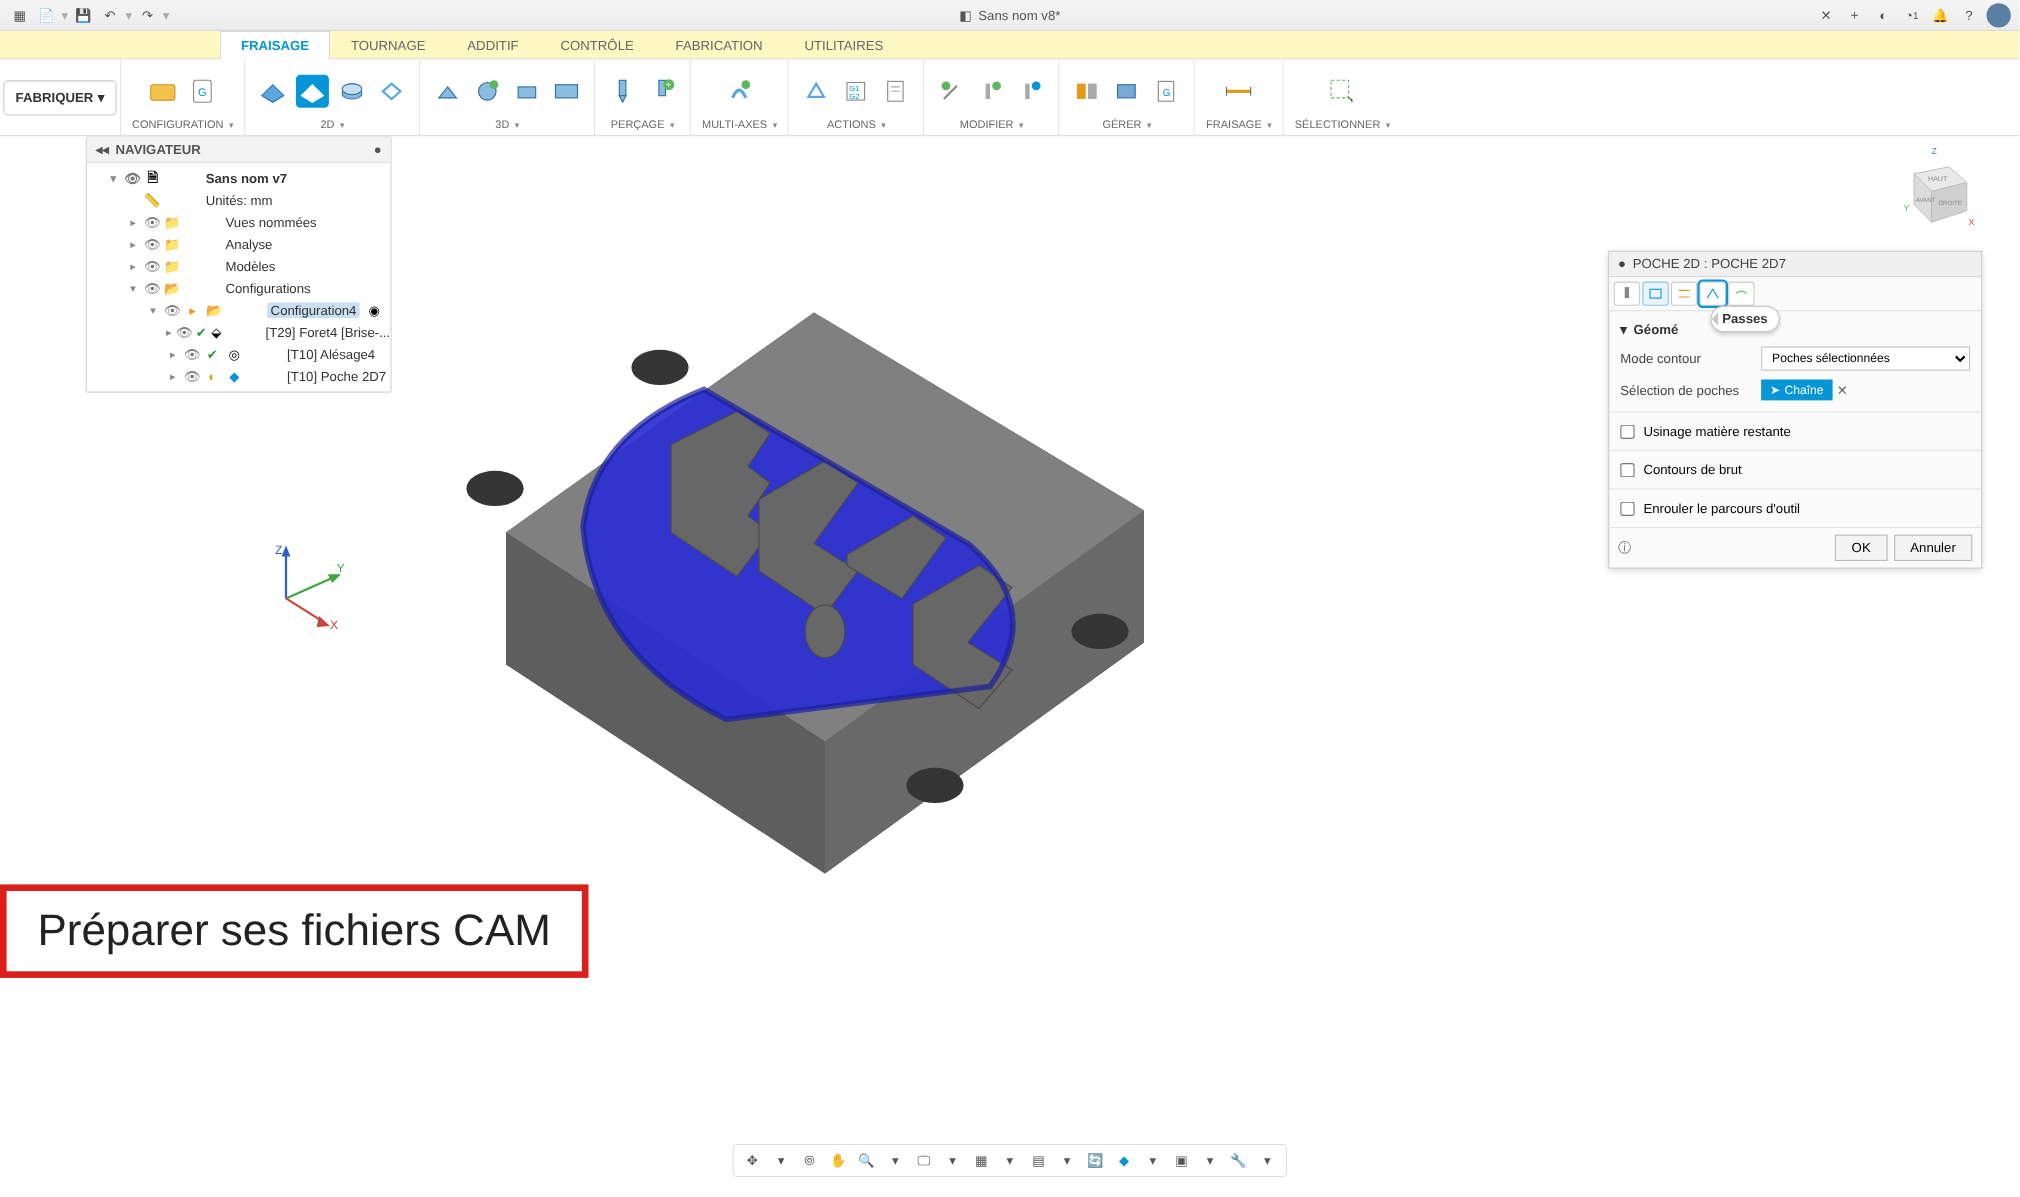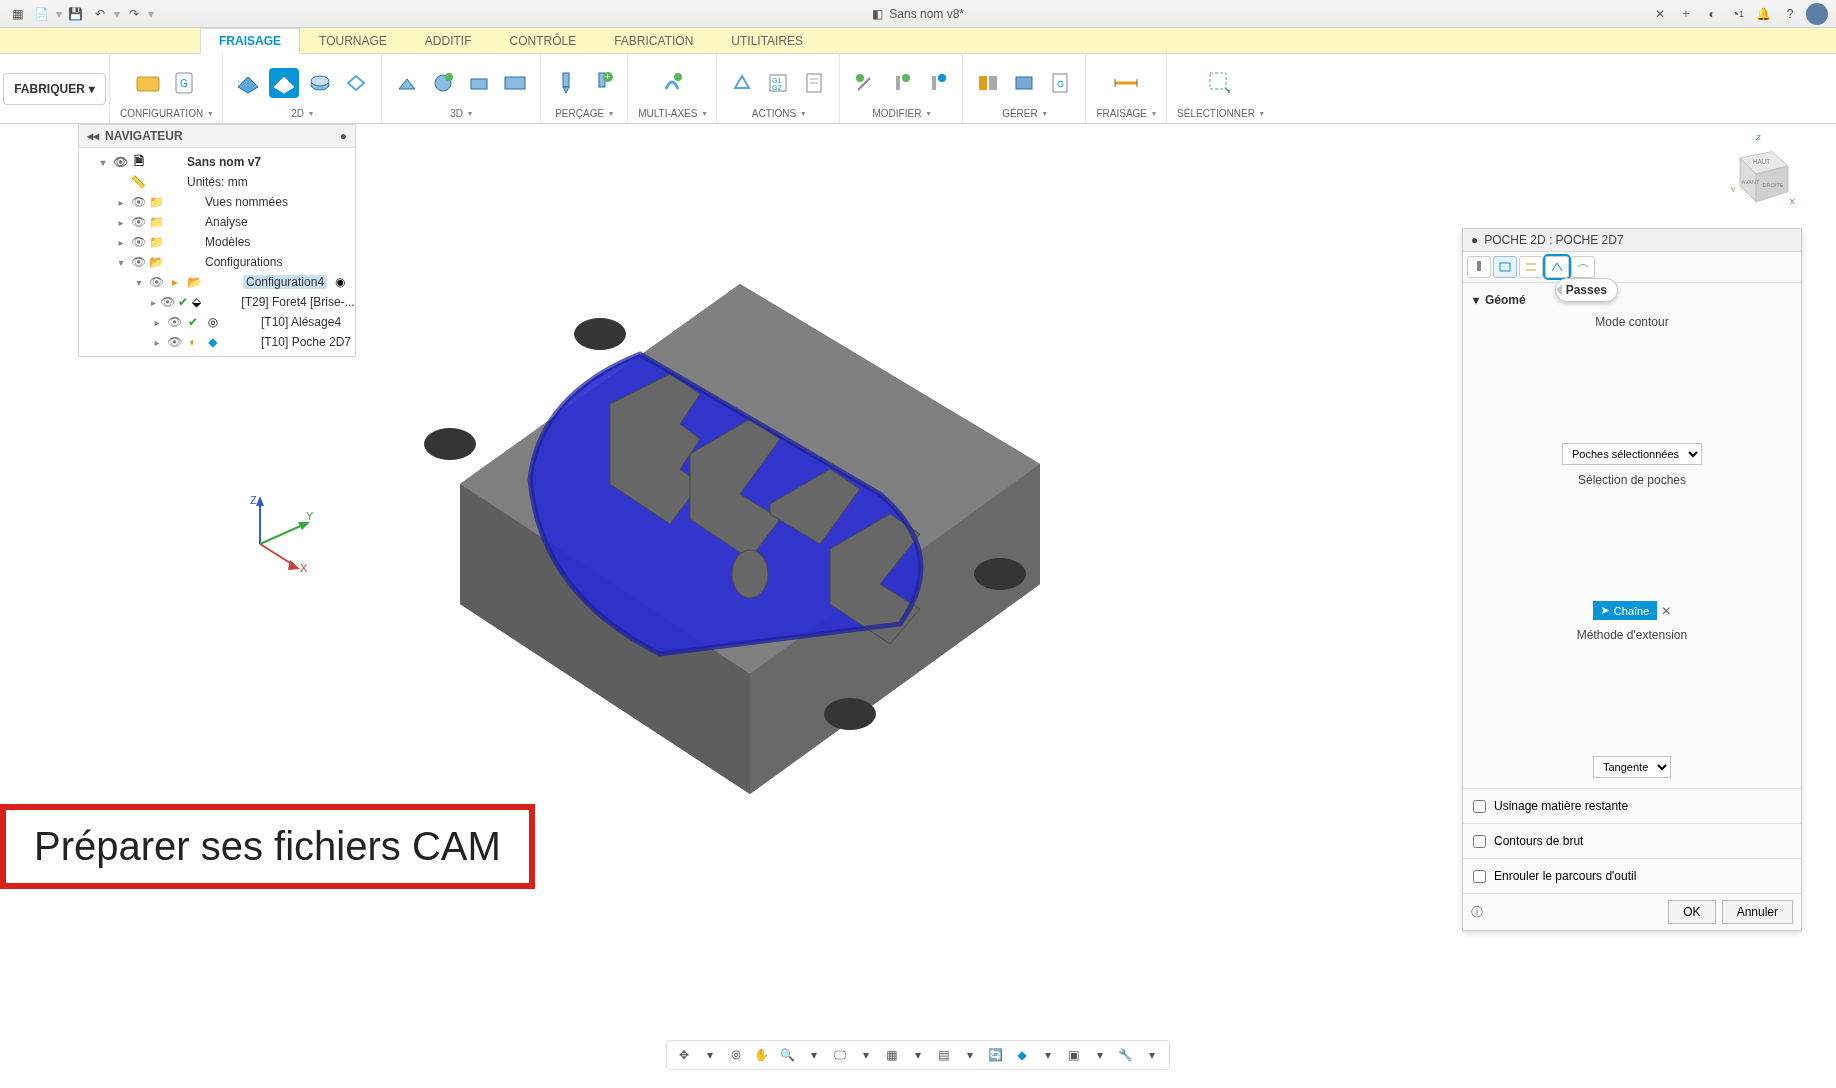--- a/index.html
+++ b/index.html
@@ -52,21 +52,21 @@
 .part-img{position:absolute;left:380px;top:100px;}
 
 
 .proppanel{position:absolute;right:34px;top:228px;width:340px;background:#fbfbfb;border:1px solid #c9c9c9;font-size:12px;box-shadow:0 2px 6px rgba(0,0,0,0.15);}
 .proppanel .pp-title{background:#f0f0f0;border-bottom:1px solid #d4d4d4;padding:4px 8px;display:flex;align-items:center;gap:6px;color:#444;}
 .pp-tabs{display:flex;gap:2px;padding:4px;border-bottom:1px solid #e0e0e0;background:#fafafa;}
 .pp-tab{width:24px;height:22px;border:1px solid #ccc;background:#fff;display:flex;align-items:center;justify-content:center;border-radius:3px;}
 .pp-tab.active{background:#e8f3fb;border-color:#8fc4e6;}
 .pp-sec{padding:6px 10px;border-bottom:1px solid #e4e4e4;}
 .pp-sec-hdr{display:flex;align-items:center;gap:6px;font-weight:600;color:#333;padding:4px 0;}
-.pp-row{display:flex;align-items:center;padding:4px 0;gap:8px;flex-direction:column;}
+.pp-row{display:flex;align-items:center;padding:4px 0;gap:8px;}
 .pp-row .k{flex:0 0 120px;color:#444;}
 .pp-row .v{flex:1;}
 .pp-row select,.pp-row .chip{width:100%;font-size:11px;padding:3px 5px;border:1px solid #c4c4c4;background:#fff;}
 .chip-wrap{display:flex;align-items:center;gap:4px;}
 .chip{background:#0696d7!important;color:#fff;border:none!important;display:inline-flex;align-items:center;gap:4px;padding:3px 8px!important;width:auto!important;}
 .chk-row{display:flex;align-items:center;gap:8px;padding:10px;border-bottom:1px solid #e4e4e4;}
 .pp-foot{display:flex;justify-content:flex-end;gap:6px;padding:6px 8px;align-items:center;}
 .pp-foot .info{margin-right:auto;color:#666;}
 .pp-foot button{padding:4px 14px;font-size:12px;border:1px solid #b9b9b9;background:#f4f4f4;}
 
@@ -517,24 +517,20 @@
     <div class="pp-row">
       <div class="k">Sélection de poches</div>
       <div class="v chip-wrap">
         <span class="chip">
           <span>➤</span>
           <span>Chaîne</span>
         </span>
         <span style="cursor:pointer;color:#666">✕</span>
       </div>
     </div>
-    <div class="pp-row">
-      <div class="k">Méthode d'extension</div>
-      <div class="v"><select><option>Tangente</option></select></div>
-    </div>
   </div>
 
   <div class="chk-row">
     <input type="checkbox" style="">
     <span>Usinage matière restante</span>
   </div>
   <div class="chk-row">
     <input type="checkbox" style="">
     <span>Contours de brut</span>
   </div>

